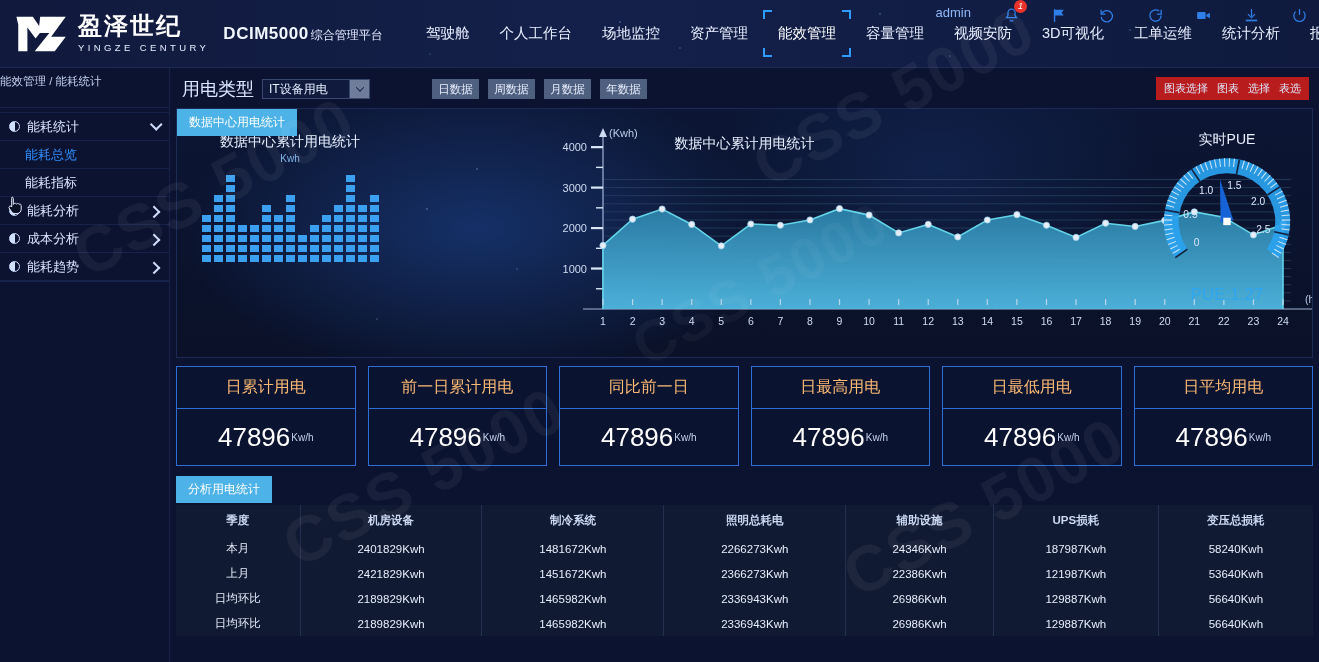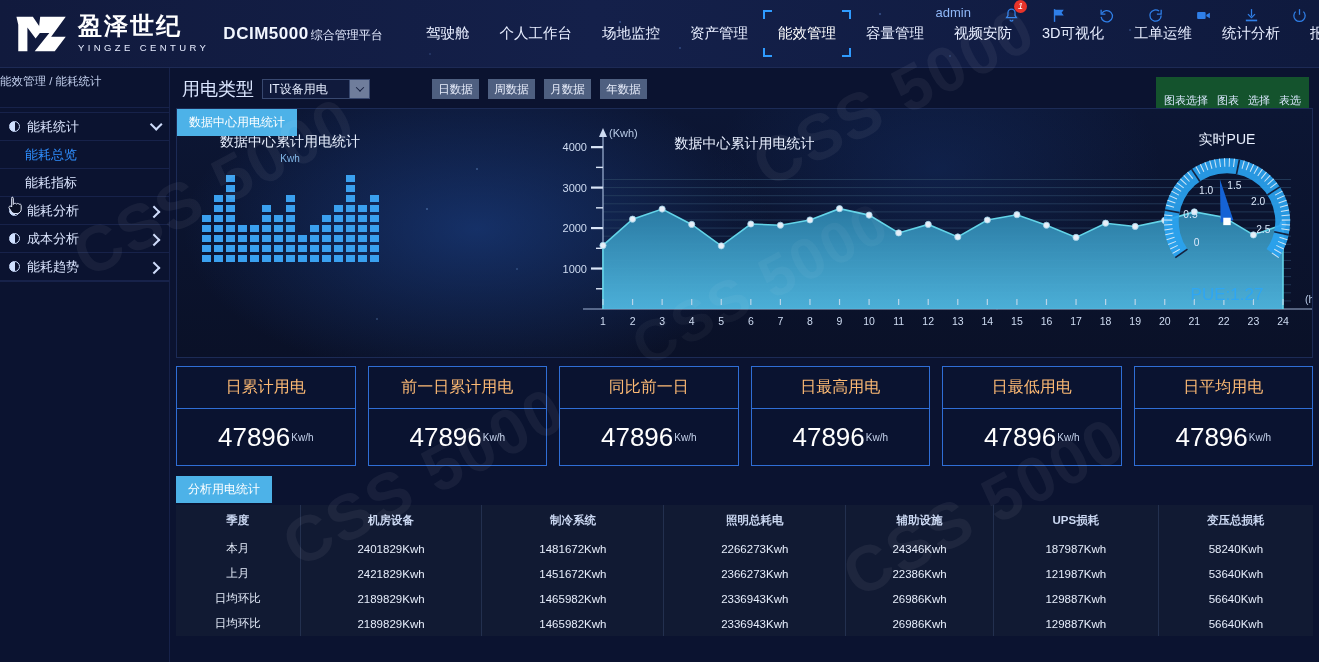--- a/index.html
+++ b/index.html
@@ -99,21 +99,21 @@
   }
   .tb-select .arrow-box {
     position:absolute; right:0; top:0; width:20px; height:100%; background:#6f7d9b;
     border-left:1px solid #38486f; display:flex; align-items:center; justify-content:center;
   }
   .tb-select .arrow-box i { width:6px;height:6px;border-right:1.6px solid #16203f;border-bottom:1.6px solid #16203f;
                             transform:rotate(45deg) translate(-1px,-1px); display:block; }
   .tb-btns { display:flex; gap:9px; margin-left:62px; }
   .tb-btn { width:47px; height:20px; background:#4e5f80; color:#e9eefb; font-size:11.5px;
             display:flex; align-items:center; justify-content:center; cursor:pointer; }
-  .chart-select { position:absolute; right:4px; top:3px; background:#14532d; padding:16px 8px;
+  .chart-select { position:absolute; right:4px; top:3px; background:#b91c1c; padding:4px 8px;
                   display:flex; gap:9px; }
   .chart-select span { color:#dce8ff; font-size:11px; cursor:pointer; }
 
   
   .panel {
     position:relative; margin-top:4px; height:250px; border:1px solid #1c2b56;
     background:
       radial-gradient(420px 220px at 300px 120px, rgba(30,72,150,.55), transparent 70%),
       radial-gradient(320px 190px at 760px 60px, rgba(24,56,120,.35), transparent 70%),
       linear-gradient(180deg,#0c1634,#0a1128);

